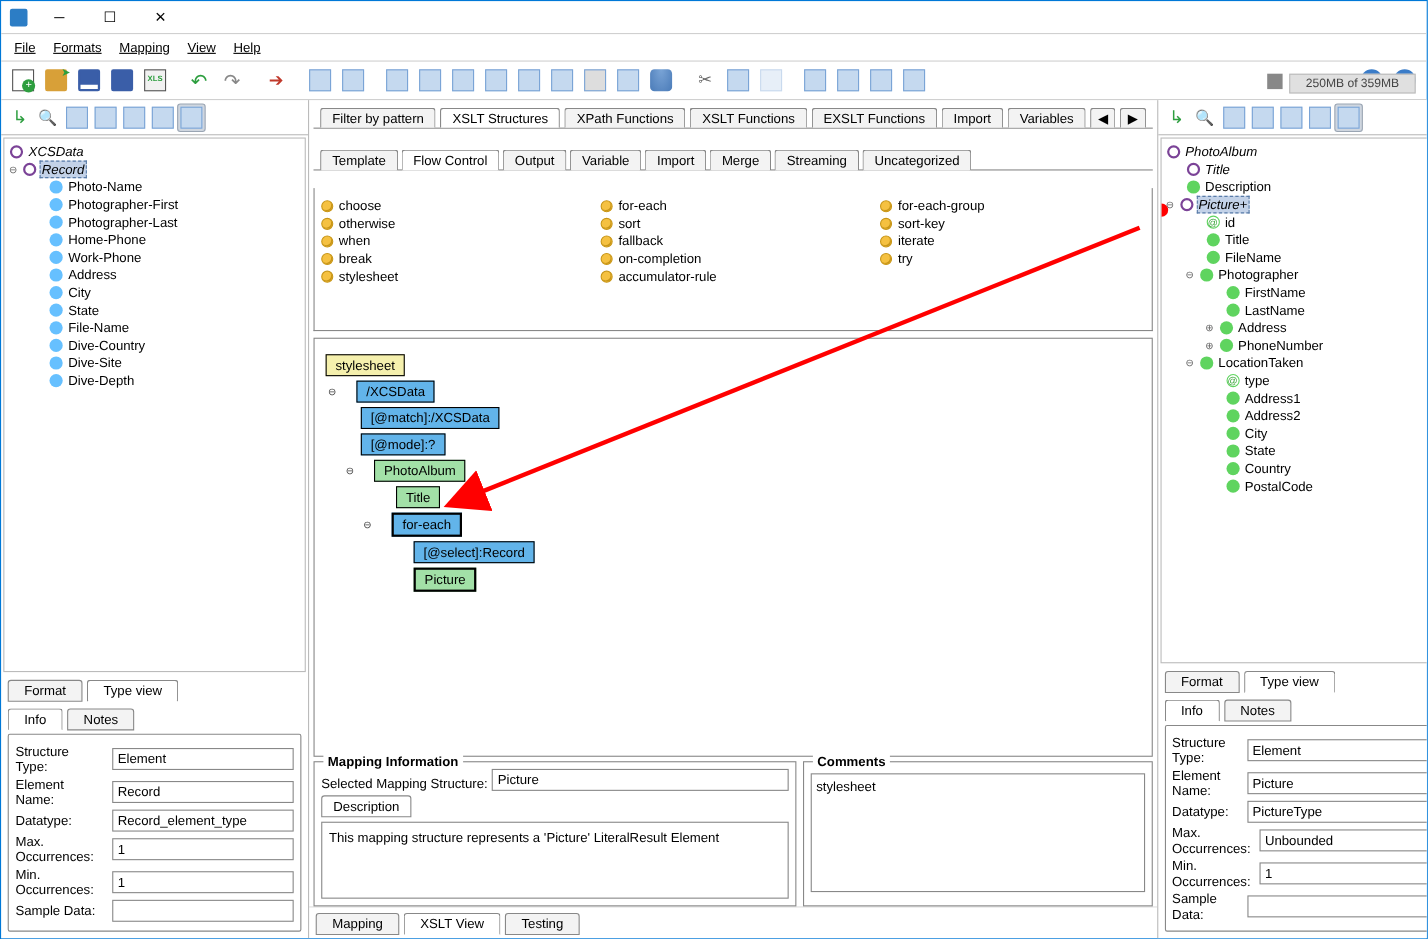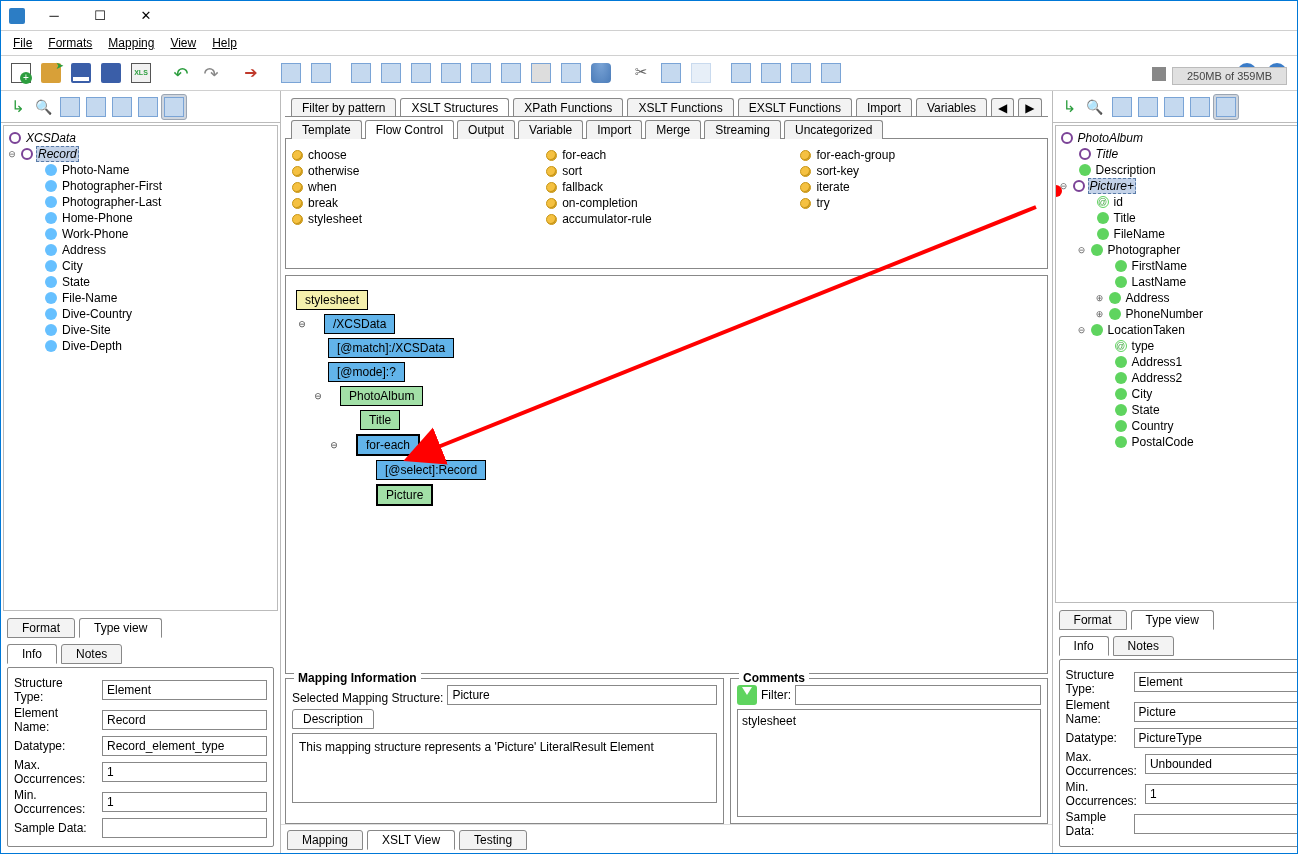--- a/index.html
+++ b/index.html
@@ -57,21 +57,21 @@
     .btab.active { background:#fff; border-bottom:1px solid #fff; }
     .info-panel { border:1px solid #888; border-radius:2px; margin:0 6px 6px 6px; padding:6px; }
     .info-row { display:flex; align-items:center; margin:2px 0; gap:8px; }
     .info-row label { width:128px; font-size:12px; }
     .info-row input { flex:1; border:1px solid #888; height:20px; padding:0 4px; font-size:12px; font-family:inherit; }
     
     .ctabs { display:flex; padding:4px 6px 0 6px; gap:4px; border-bottom:1px solid #888; margin: 2px 4px 0 4px; overflow:hidden; }
     .ctab { border:1px solid #888; border-bottom:none; padding:2px 10px; background:#f3f3f3; font-size:12px; border-radius:3px 3px 0 0; white-space:nowrap; position:relative; top:1px;}
     .ctab.active { background:#fff; }
     .ctab.small { padding:2px 6px; }
-    .subtabs { display:flex; gap:3px; padding:2px 6px 0 6px; border-bottom:1px solid #888; margin:0 4px; }
+    .subtabs { display:flex; gap:3px; padding:2px 6px 0 6px; border-bottom:1px solid #888; margin:16px 4px; }
     .funcbox { border:1px solid #888; border-top:none; margin:0 4px 6px 4px; padding:8px 6px; display:flex; gap:14px; height:130px; background:#fff;}
     .funccol { flex:1; }
     .funcitem { display:flex; align-items:center; height:16px; gap:5px; }
     .funcitem .dot { width:11px; height:11px; background:#f5c141; border-radius:50%; box-shadow: inset -1px -1px 0 #c89618; border:1px solid #c89618; }
     .funcitem .fname { font-weight:normal; font-size:12px; }
     .canvas { flex:1; border:1px solid #888; margin:0 4px 4px 4px; background:#fff; padding:12px 10px; position:relative; }
     .node { display:inline-block; border:1px solid #000; padding:2px 8px; font-size:12px; margin:2px 0; }
     .n-yellow { background:#f5f0ad; }
     .n-blue { background:#62b4ea; }
     .n-green { background:#a2e0a7; }
@@ -493,25 +493,20 @@
         <div class="legend">Mapping Information</div>
         <div class="mapping-info-row">
           <label>Selected Mapping Structure:</label>
           <input value="Picture" style="">
         </div>
         <div class="desctab">Description</div>
         <div class="descbox">This mapping structure represents a 'Picture' LiteralResult Element</div>
       </div>
       <div class="fieldset" style="flex:1">
         <div class="legend">Comments</div>
-        <div class="filter-row">
-          <span class="flt-ico"></span>
-          <label>Filter:</label>
-          <input value="" style="">
-        </div>
         <div class="comments-body">stylesheet</div>
       </div>
     </div>
     <div class="center-btabs">
       <div class="btab">Mapping</div>
       <div class="btab active">XSLT View</div>
       <div class="btab">Testing</div>
     </div>
   </div>
 

